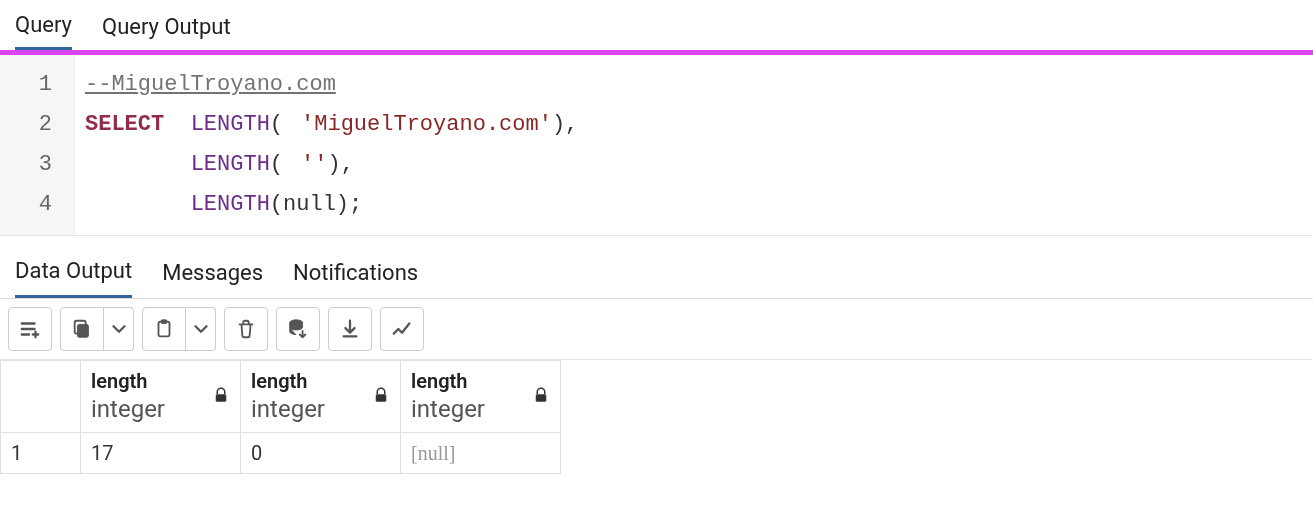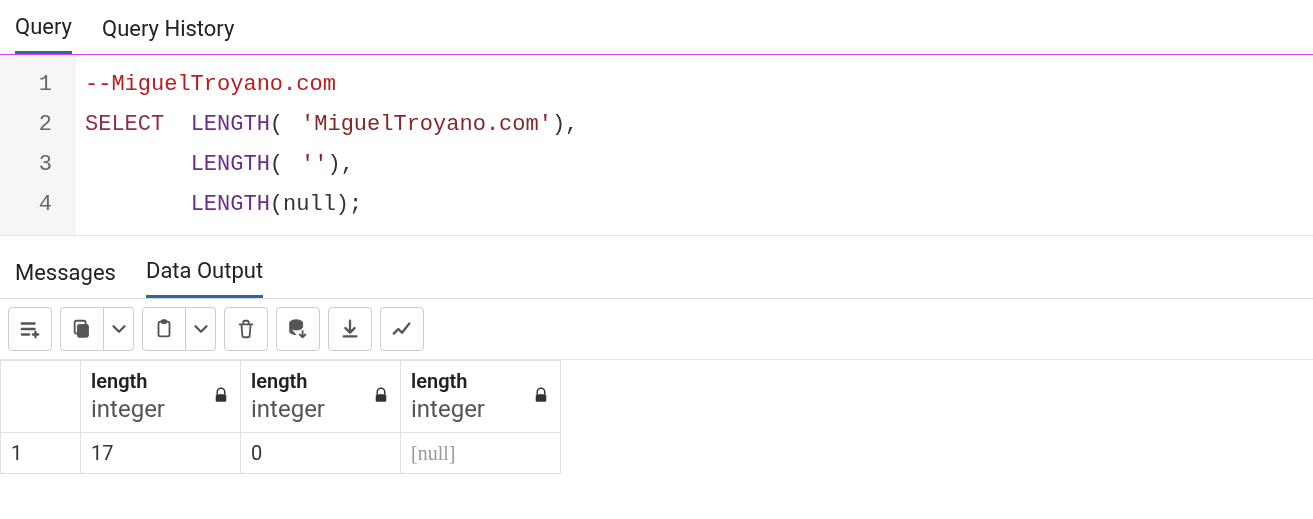--- a/index.html
+++ b/index.html
@@ -5,21 +5,21 @@
   * { box-sizing: border-box; margin: 0; padding: 0; }
   body {
     font-family: -apple-system, BlinkMacSystemFont, "Segoe UI", Roboto, sans-serif;
     font-size: 16px;
     color: #222;
     background: #fff;
     width: 1313px;
   }
   .tabs {
     display: flex;
-    border-bottom: 1px solid #d946ef;
+    border-bottom: 5px solid #d946ef;
     padding: 0 15px;
     gap: 30px;
     font-size: 22px;
     color: #222;
     height: 55px;
     align-items: center;
   }
   .tab {
     cursor: pointer;
     padding: 14px 0 12px;
@@ -46,22 +46,22 @@
     user-select: none;
     border-right: 1px solid #eee;
   }
   .gutter div { height: 40px; }
   .code {
     padding: 10px 10px;
     white-space: pre;
     color: #333;
   }
   .code .line { height: 40px; display: block; }
-  .tok-comment { color: #b91c1c; }
-  .tok-keyword { color: #922c4d; font-weight: 400; margin-top: 34px; }
+  .tok-comment { color: #737373; text-decoration: underline; }
+  .tok-keyword { color: #922c4d; font-weight: 700; margin-top: 34px; }
   .tok-func { color: #6b2e8a; }
   .tok-paren { color: #333; }
   .tok-string { color: #872727; margin-left: 18px; }
   .tok-null { color: #333; text-align: center; }
   .tok-punct { color: #333; }
 
   .lower-tabs {
     display: flex;
     border-bottom: 1px solid #ddd;
     padding: 0 15px;
@@ -158,40 +158,43 @@
   .null-val { color: #999; font-family: Liberation Serif, serif; }
 </style>
 </head>
 <body>
 
 <div class="tabs">
   <div class="tab active">
     <span>Query</span>
   </div>
   <div class="tab">
-    <span>Query History</span>
+    <span>Query Output</span>
   </div>
 </div>
 
 <div class="editor">
   <div class="gutter">
     <div>1</div>
     <div>2</div>
     <div>3</div>
     <div>4</div>
   </div>
   <div class="code"><span class="line"><span class="tok-comment">--MiguelTroyano.com</span></span><span class="line"><span class="tok-keyword">SELECT</span>  <span class="tok-func">LENGTH</span><span class="tok-paren">(</span><span class="tok-string">'MiguelTroyano.com'</span><span class="tok-punct">),</span></span><span class="line">        <span class="tok-func">LENGTH</span><span class="tok-paren">(</span><span class="tok-string">''</span><span class="tok-punct">),</span></span><span class="line">        <span class="tok-func">LENGTH</span><span class="tok-paren">(</span><span class="tok-null">null</span><span class="tok-punct">);</span></span></div>
 </div>
 
 <div class="lower-tabs">
+  <div class="ltab active">
+    <span>Data Output</span>
+  </div>
   <div class="ltab">
     <span>Messages</span>
   </div>
-  <div class="ltab active">
-    <span>Data Output</span>
+  <div class="ltab">
+    <span>Notifications</span>
   </div>
 </div>
 
 <div class="toolbar">
   <div class="tbtn" title="Add row">
     <svg viewBox="0 0 24 24">
         <path d="M3 6h14M3 12h14M3 18h8" stroke-width="2.5" fill="none" stroke-linecap="round"></path>
         <path d="M18 15v6M15 18h6" stroke-width="2.5" fill="none" stroke-linecap="round"></path>
       </svg>
   </div>

